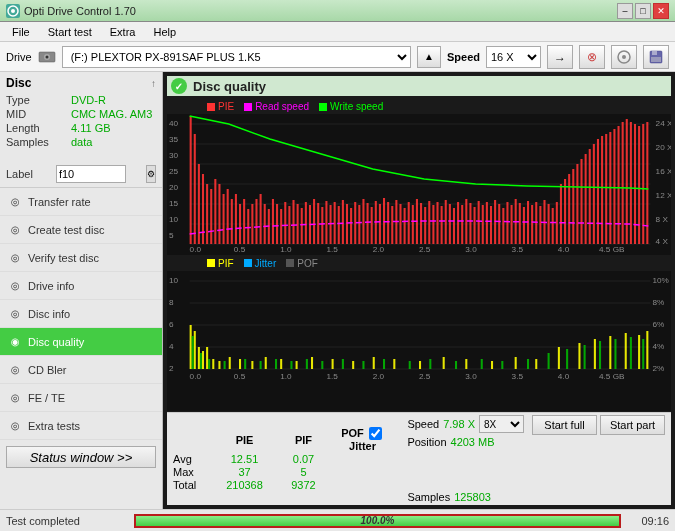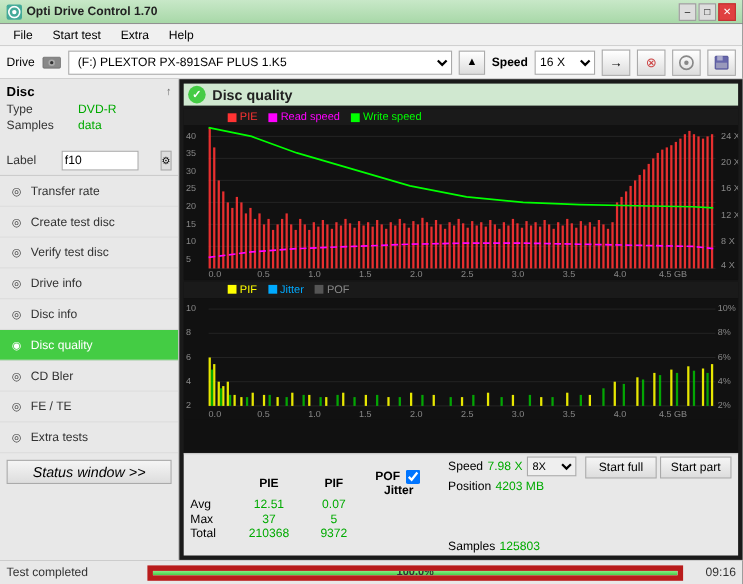--- a/index.html
+++ b/index.html
@@ -10,21 +10,21 @@
       background: linear-gradient(to bottom, #c8e8c8, #a8d8a8);
       height: 22px;
       display: flex;
       align-items: center;
       justify-content: space-between;
       padding: 0 6px;
       border-bottom: 1px solid #888;
     }
     .title-bar-left { display: flex; align-items: center; gap: 4px; }
     .title-bar-icon { width: 14px; height: 14px; background: #4a9; border-radius: 2px; display: flex; align-items: center; justify-content: center; color: white; font-size: 8px; }
-    .title-text { font-size: 11px; color: #222; font-weight: bold; flex: 1; text-align: left; }
+    .title-text { font-size: 11px; color: #222; font-weight: normal; flex: 1; text-align: left; }
     .title-controls { display: flex; gap: 2px; }
     .title-btn { width: 16px; height: 16px; border: 1px solid #999; background: #ddd; font-size: 9px; display: flex; align-items: center; justify-content: center; cursor: pointer; }
     .title-btn.close { background: #e04040; color: white; border-color: #c03030; }
     
     
     .menu-bar {
       background: #f0f0f0;
       height: 20px;
       display: flex;
       align-items: center;
@@ -154,24 +154,25 @@
       display: flex;
       align-items: center;
       padding: 0 6px;
       border-top: 1px solid #ccc;
       gap: 8px;
     }
     .status-text { font-size: 11px; color: #333; width: 120px; }
     .progress-bar-container {
       flex: 1;
       height: 14px;
-      border: 5px solid #b91c1c;
+      border: 2px solid #b91c1c;
       background: #ef4444;
       position: relative;
       overflow: hidden;
+      font-style: italic;
     }
     .progress-bar-fill {
       height: 100%;
       background: linear-gradient(to bottom, #88ee88, #44cc44);
     }
     .progress-text {
       position: absolute;
       top: 0; left: 0; right: 0; bottom: 0;
       display: flex;
       align-items: center;
@@ -246,20 +247,28 @@
 
   <div class="sidebar">
     <div class="disc-section">
       <div class="disc-header">
         <span class="disc-title">Disc</span>
         <span class="disc-arrow">↑</span>
       </div>
       <div class="disc-row">
         <span class="disc-key">Type</span>
         <span class="disc-val">DVD-R</span>
+      </div>
+      <div class="disc-row">
+        <span class="disc-key">MID</span>
+        <span class="disc-val">CMC MAG. AM3</span>
+      </div>
+      <div class="disc-row">
+        <span class="disc-key">Length</span>
+        <span class="disc-val">4.11 GB</span>
       </div>
       <div class="disc-row">
         <span class="disc-key">Samples</span>
         <span class="disc-val">data</span>
       </div>
       <div class="label-row">
         <span class="disc-key">Label</span>
         <input class="label-input" type="text" value="f10" style="">
         <button class="label-icon-btn">⚙</button>
       </div>

